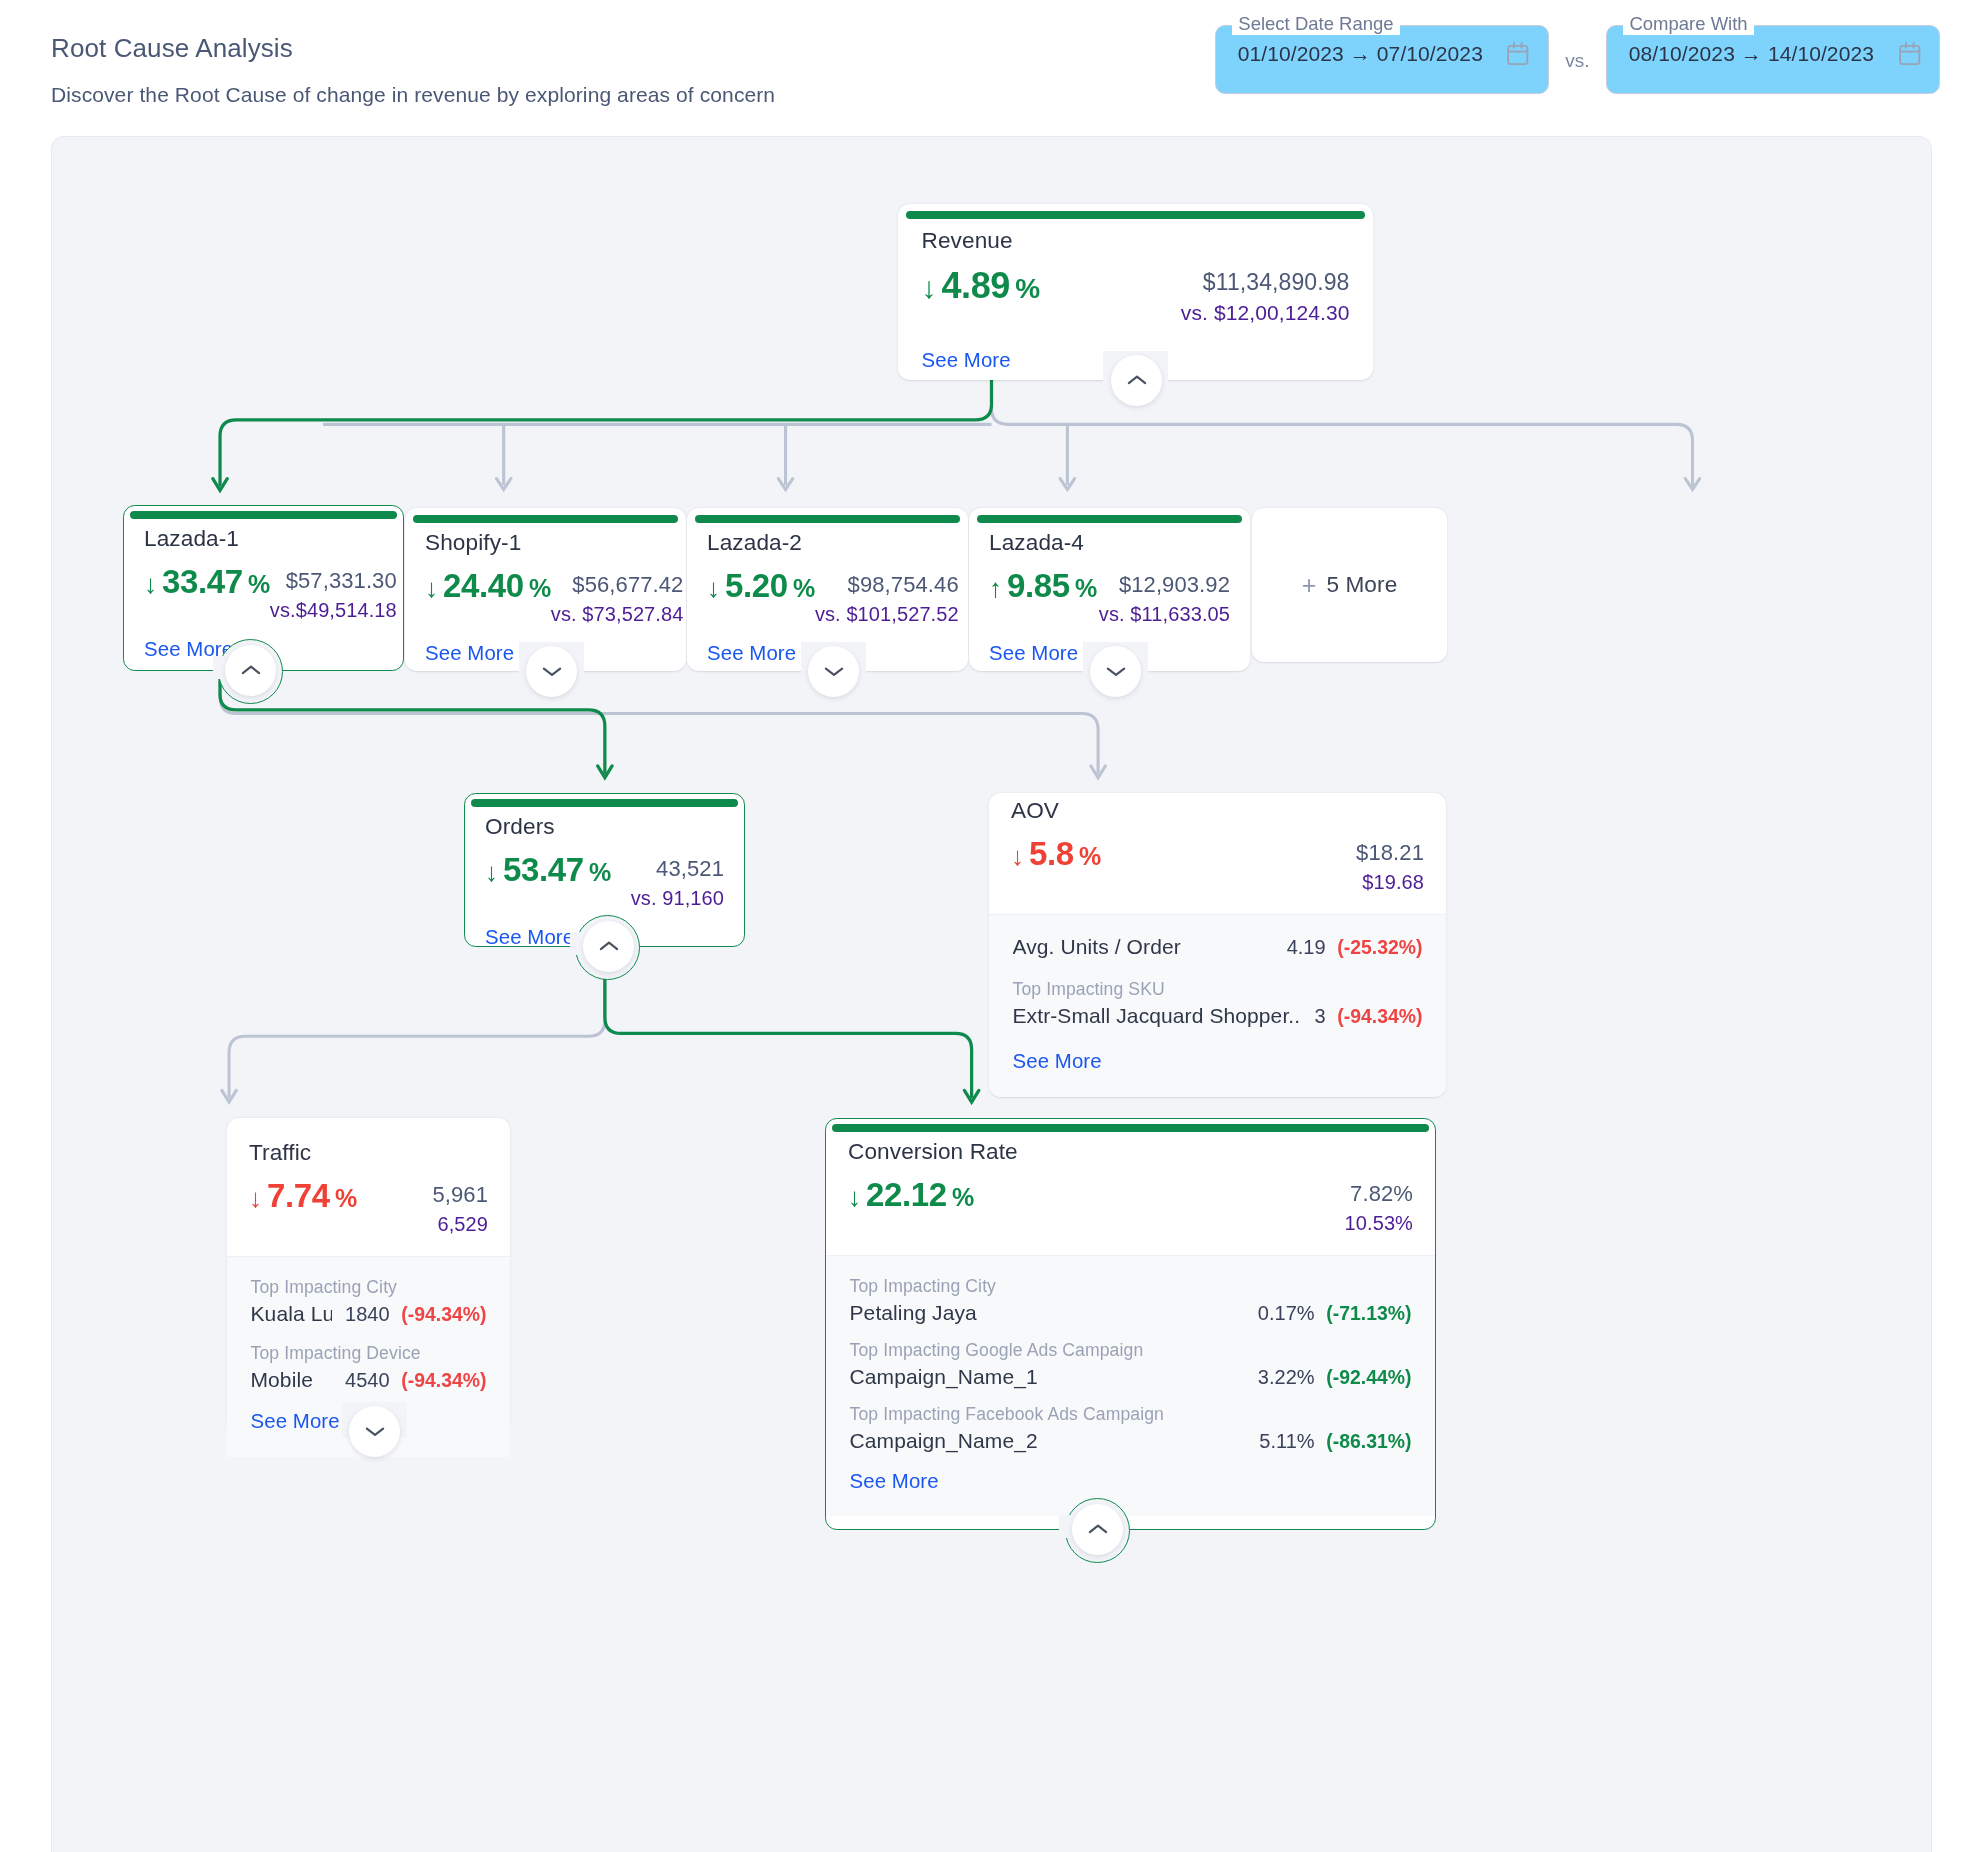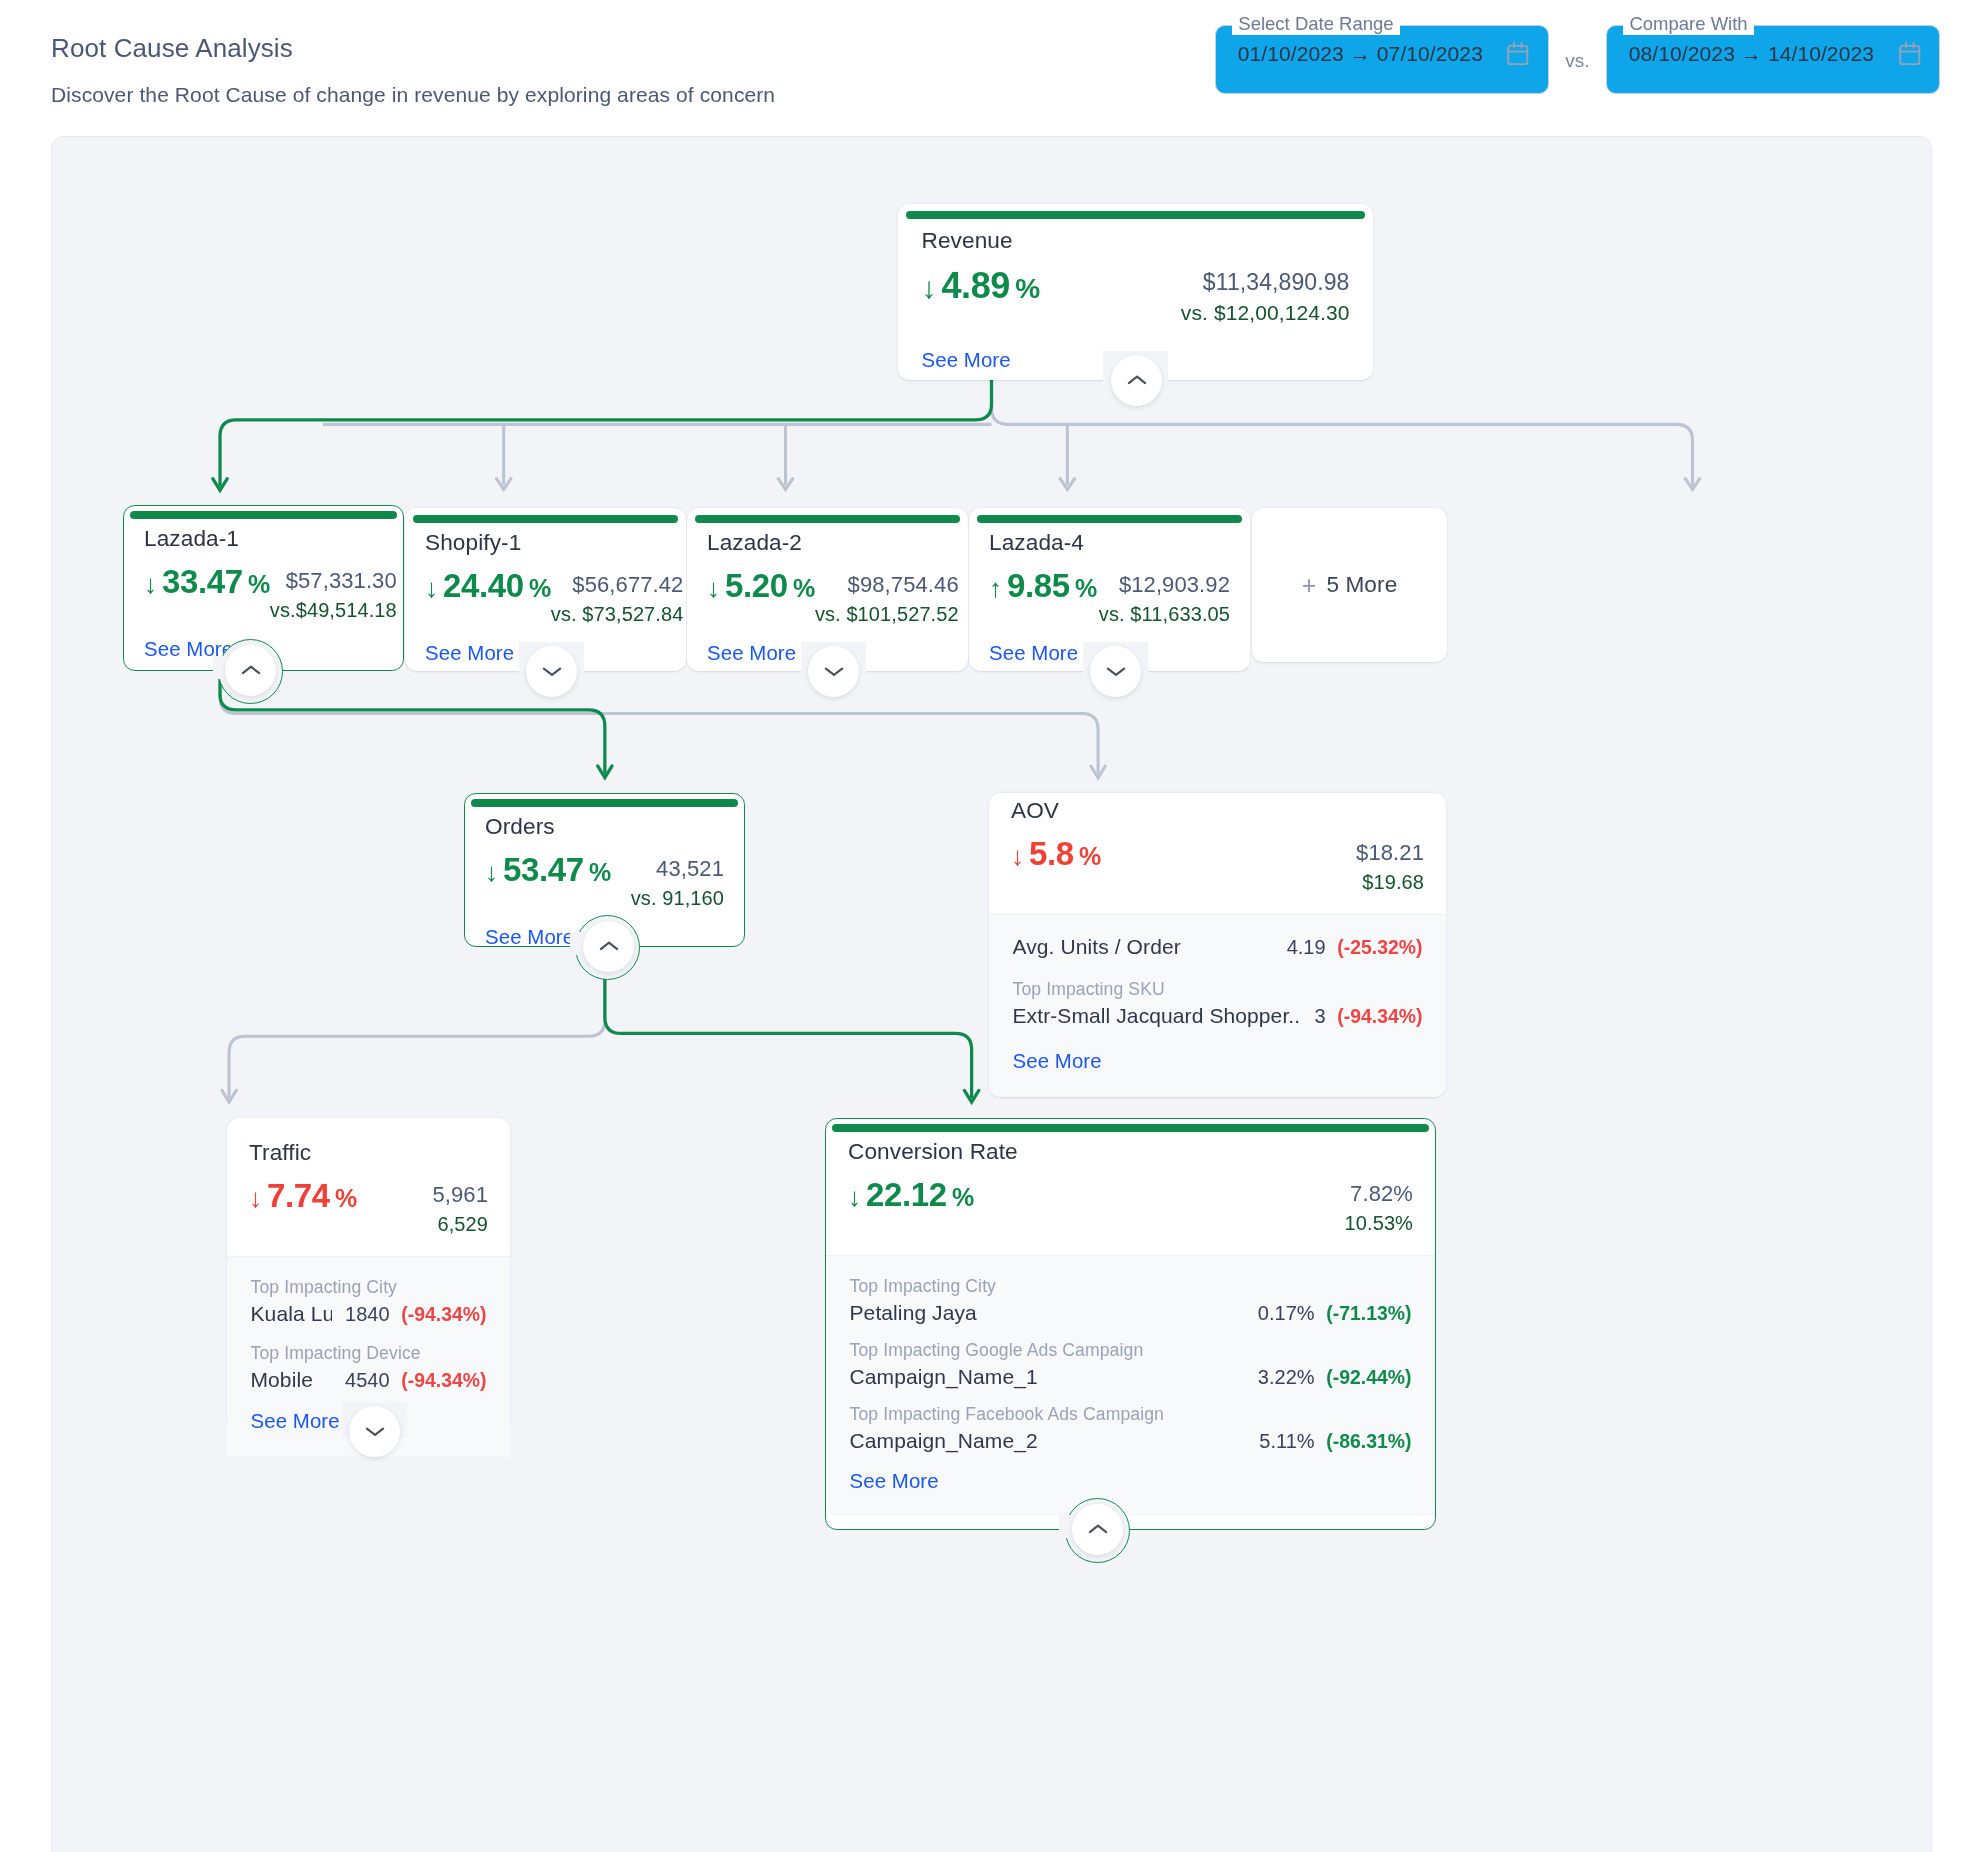--- a/index.html
+++ b/index.html
@@ -40,21 +40,21 @@
     gap: 0;
   }
   .field {
     position: relative;
     border: 1.4px solid #c8cedd;
     border-radius: 10px;
     height: 69px;
     display: flex;
     align-items: center;
     padding: 0 18px 12px 22px;
-    background: #0ea5e9;
+    background: #7dd3fc;
   }
   .field-legend {
     position: absolute;
     top: -12.7px;
     left: 16.3px;
     background: #ffffff;
     padding: 0 6.3px;
     font-size: 18.5px;
     color: #6e7a94;
     white-space: nowrap;
@@ -149,21 +149,21 @@
 
   .values { text-align: right; padding-top: 4.5px; }
   .val-now {
     font-size: 23px;
     color: #4c5875;
     white-space: nowrap;
     letter-spacing: 0.1px;
   }
   .val-prev {
     font-size: 21px;
-    color: #14532d;
+    color: #4c1d95;
     white-space: nowrap;
     margin-top: 5.4px;
     letter-spacing: 0.1px;
   }
 
   .see-more {
     font-size: 20.4px;
     color: #1a56f0;
     margin-top: 23.5px;
     display: inline-block;

